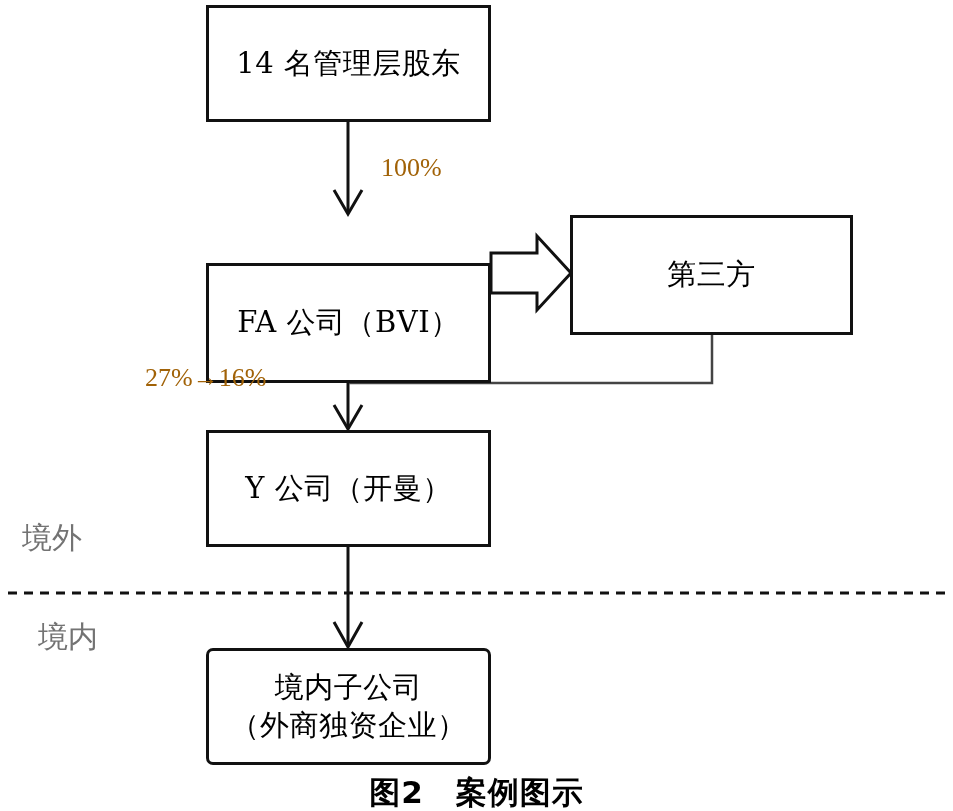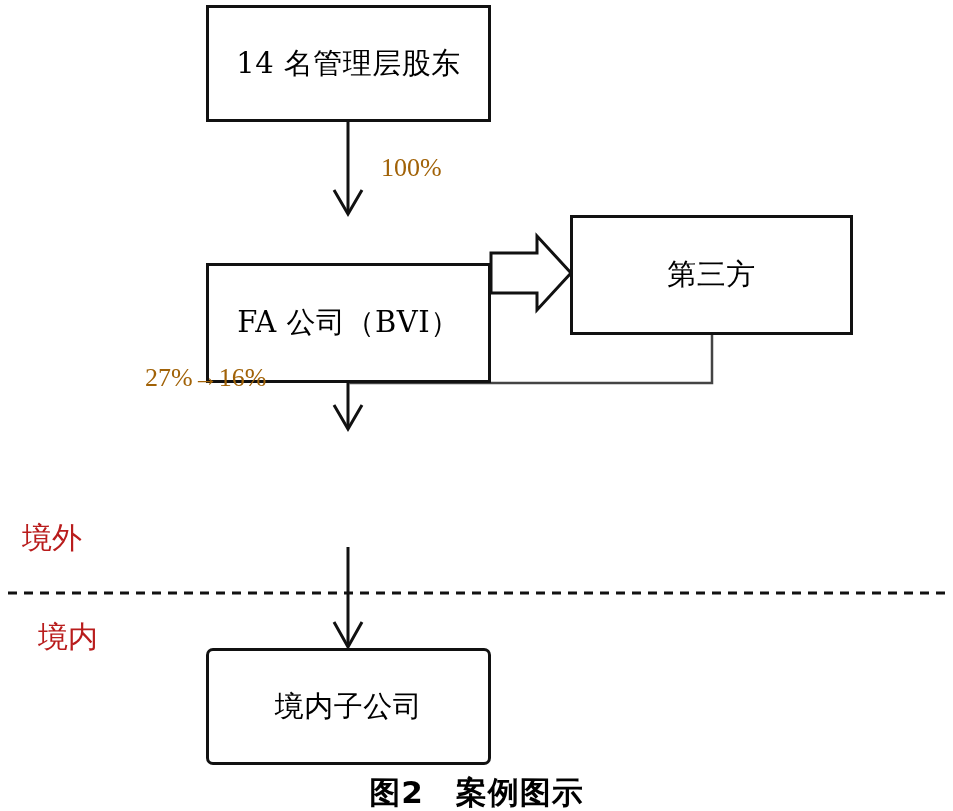--- a/index.html
+++ b/index.html
@@ -38,21 +38,21 @@
     position: absolute;
     font-family: Liberation Serif, serif;
     font-size: 26px;
     color: #a16207;
     white-space: nowrap;
   }
   .region-label {
     position: absolute;
     font-family: "DejaVu Serif", "Liberation Serif", serif;
     font-size: 30px;
-    color: #b91c1c;
+    color: #737373;
     white-space: nowrap;
   }
   .caption {
     position: absolute;
     left: 0;
     width: 953px;
     text-align: center;
     font-family: "DejaVu Sans", "Liberation Sans", sans-serif;
     font-weight: bold;
     font-size: 31px;
@@ -107,23 +107,27 @@
   </div>
 
   <div class="node" style="left:206px; top:215px; width:285px; height:120px;margin-top:48px;">
     <span class="label-line">FA 公司（BVI）</span>
   </div>
 
   <div class="node" style="left:570px; top:215px; width:283px; height:120px;">
     <span class="label-line">第三方</span>
   </div>
 
+  <div class="node" style="left:206px; top:430px; width:285px; height:117px;">
+    <span class="label-line">Y 公司（开曼）</span>
+  </div>
 
   <div class="node" style="left:206px; top:648px; width:285px; height:117px; flex-direction:column;border-radius:7px;">
     <span class="label-line">境内子公司</span>
+    <span class="label-line">（外商独资企业）</span>
   </div>
 
   <div class="edge-label" style="left:381px; top:153px;">100%</div>
 
   <div class="edge-label" style="left:145px; top:363px;text-align:right;">27%→16%</div>
 
   <div class="region-label" style="left:22px; top:518px;">境外</div>
 
   <div class="region-label" style="left:22px; top:617px;margin-left:16px;">境内</div>
 

